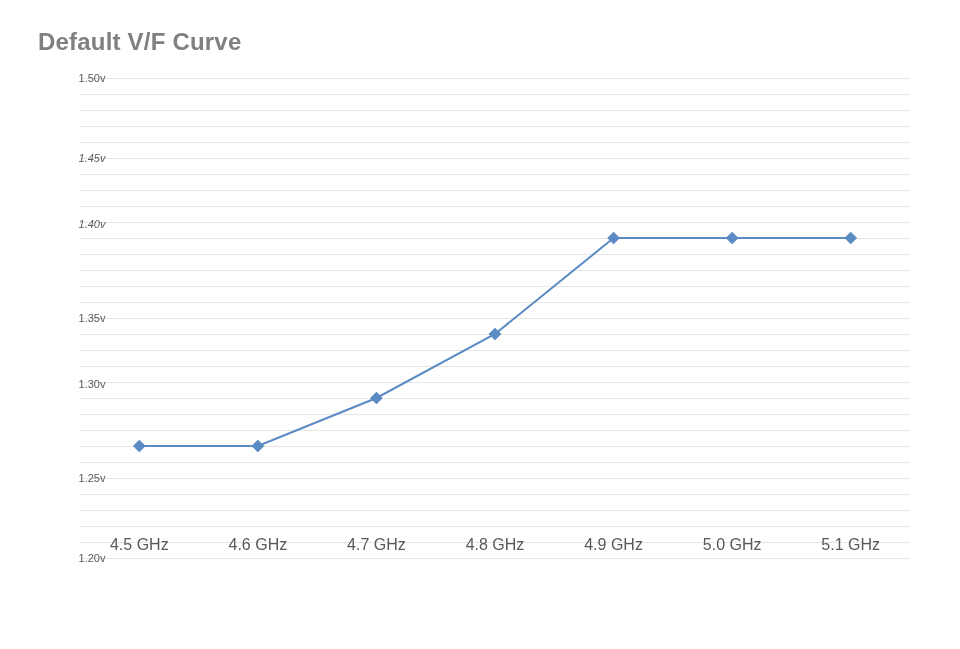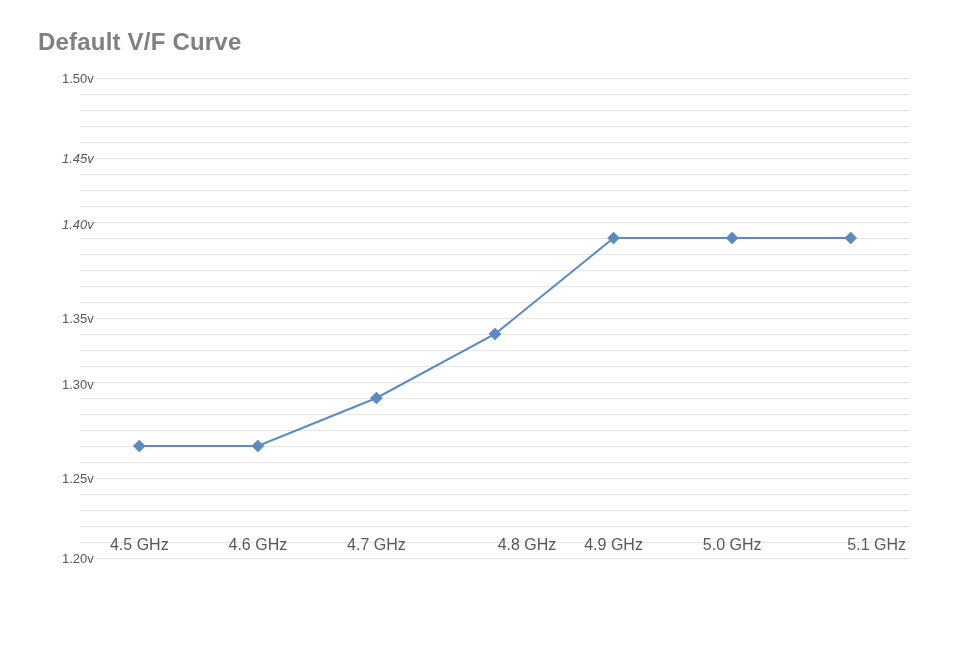--- a/index.html
+++ b/index.html
@@ -36,22 +36,22 @@
     position: absolute;
     left: 0;
     width: 100%;
     height: 0;
     border-top: 1px solid #e6e6e6;
   }
   .y-tick {
     position: absolute;
     width: 60px;
     right: 838px;
-    text-align: left;
-    font-size: 13px;
+    text-align: center;
+    font-size: 11px;
     color: #595959;
     transform: translateY(-50%);
   }
   .x-tick {
     position: absolute;
     top: 536px;
     font-size: 16px;
     color: #595959;
     transform: translateX(-50%);
     white-space: nowrap;
@@ -149,17 +149,17 @@
 <div class="y-tick" style="top: 558px;">1.20v</div>
     <div class="y-tick" style="top: 478px;">1.25v</div>
     <div class="y-tick" style="top: 384px;">1.30v</div>
     <div class="y-tick" style="top: 318px;">1.35v</div>
     <div class="y-tick" style="top: 224px; font-style: italic;">1.40v</div>
     <div class="y-tick" style="top: 158px; font-style: italic;">1.45v</div>
     <div class="y-tick" style="top: 78px;">1.50v</div>
     <div class="x-tick" style="left: 139.286px;">4.5 GHz</div>
     <div class="x-tick" style="left: 257.857px;">4.6 GHz</div>
     <div class="x-tick" style="left: 376.429px;">4.7 GHz</div>
-    <div class="x-tick" style="left: 495px; margin-left: 32px;">4.8 GHz</div>
+    <div class="x-tick" style="left: 495px;">4.8 GHz</div>
     <div class="x-tick" style="left: 613.571px;">4.9 GHz</div>
     <div class="x-tick" style="left: 732.143px;">5.0 GHz</div>
-    <div class="x-tick" style="left: 850.714px; margin-left: 26px;">5.1 GHz</div>
+    <div class="x-tick" style="left: 850.714px;">5.1 GHz</div>
   </div>
 
 </body></html>

